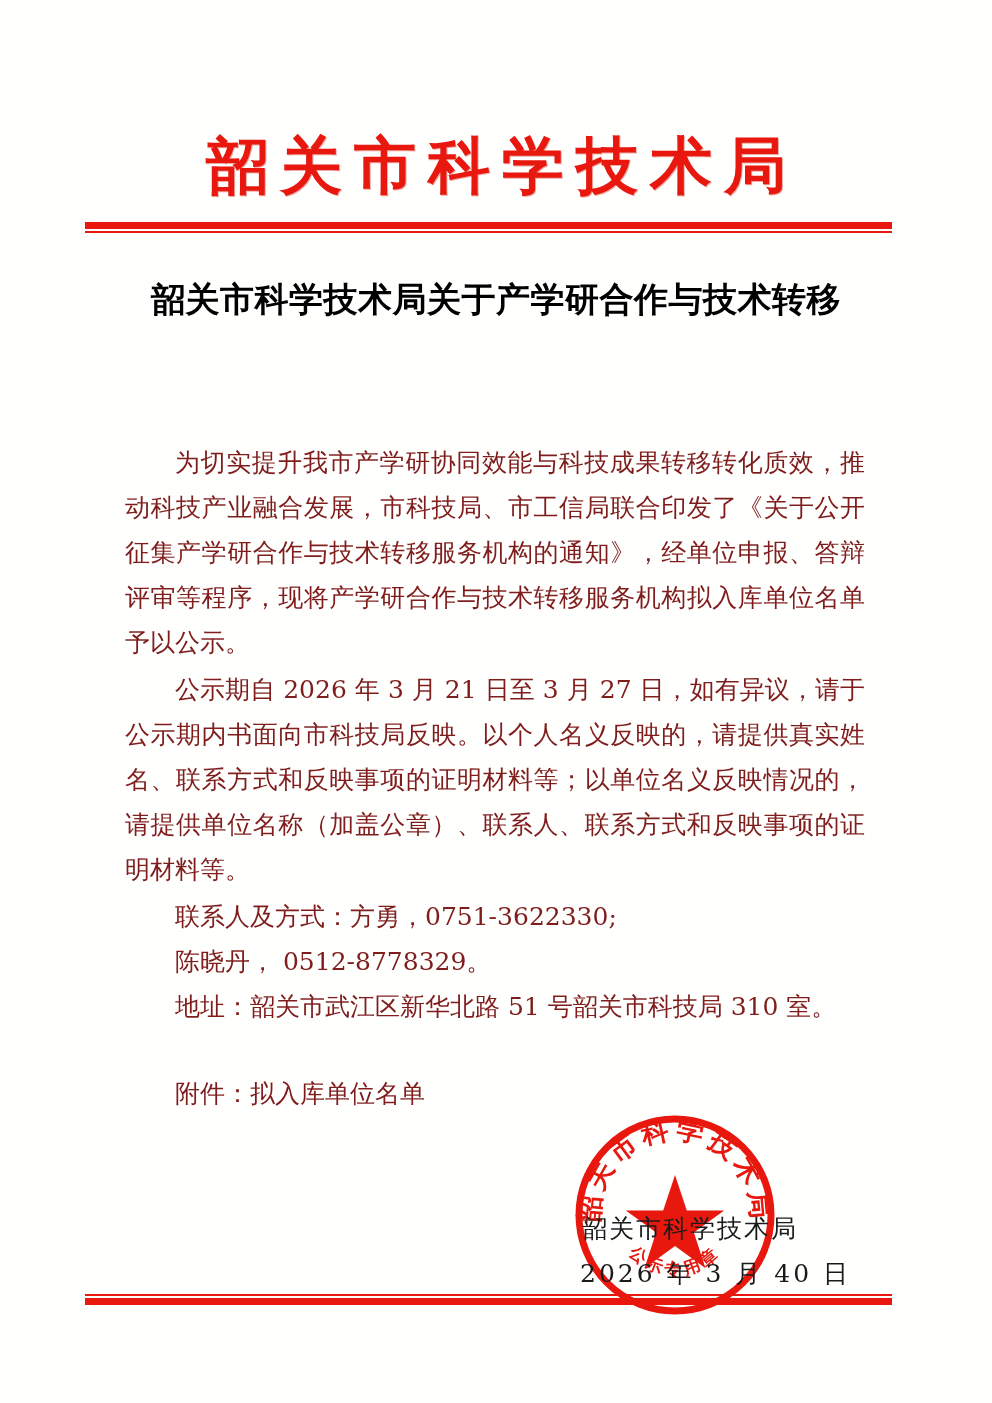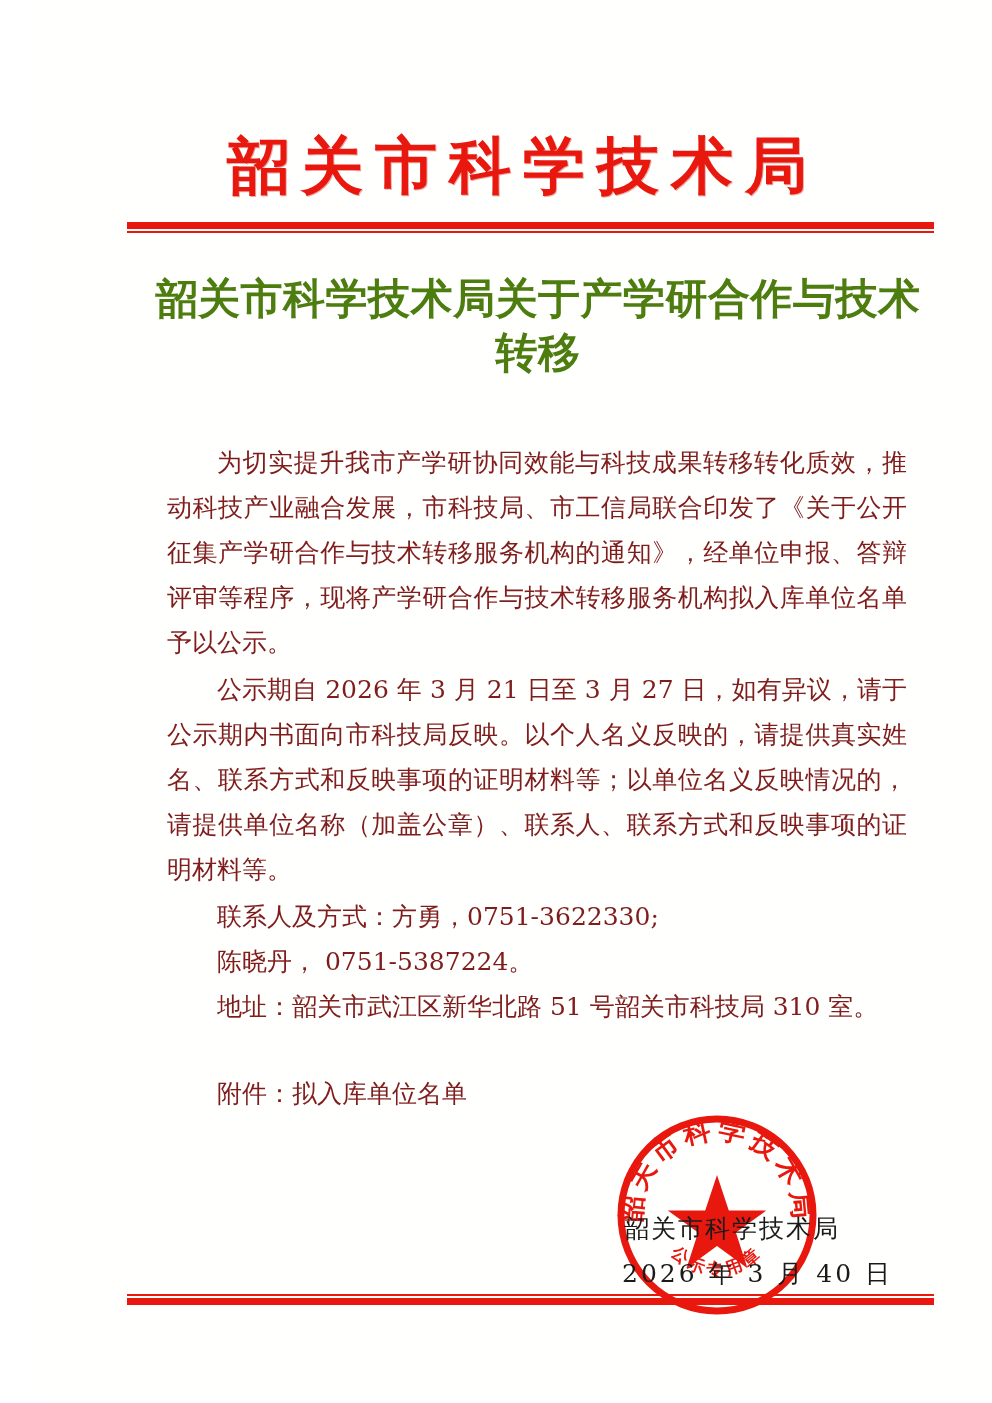--- a/index.html
+++ b/index.html
@@ -12,21 +12,20 @@
     height: 1403px;
     position: relative;
     font-family: "DejaVu Serif", "Liberation Serif", serif;
     overflow: hidden;
   }
 
   .page {
     position: absolute;
     inset: 0;
     background: #fffffe;
-    margin-left: 42px;
   }
 
   
   .masthead {
     position: absolute;
     left: 0;
     right: 0;
     top: 128px;
     text-align: center;
   }
@@ -84,24 +83,24 @@
     background: #e8180f;
   }
 
   
   .doc-title {
     position: absolute;
     left: 110px;
     width: 772px;
     top: 272px;
     text-align: center;
-    color: #4d7c0f;
+    color: #000000;
     font-family: "DejaVu Serif", "Liberation Serif", serif;
     font-weight: 700;
-    font-size: 42px;
+    font-size: 34px;
     line-height: 54px;
     letter-spacing: 0.5px;
   }
   .doc-title .tl {
     display: block;
   }
 
   
   .body-block {
     position: absolute;
@@ -174,21 +173,21 @@
   </div>
 
   <div class="doc-title">
     <span class="tl">韶关市科学技术局关于产学研合作与技术转移</span>
   </div>
 
   <div class="body-block">
     <p class="para">为切实提升我市产学研协同效能与科技成果转移转化质效，推动科技产业融合发展，市科技局、市工信局联合印发了《关于公开征集产学研合作与技术转移服务机构的通知》，经单位申报、答辩评审等程序，现将产学研合作与技术转移服务机构拟入库单位名单予以公示。</p>
     <p class="para">公示期自 2026 年 3 月 21 日至 3 月 27 日，如有异议，请于公示期内书面向市科技局反映。以个人名义反映的，请提供真实姓名、联系方式和反映事项的证明材料等；以单位名义反映情况的，请提供单位名称（加盖公章）、联系人、联系方式和反映事项的证明材料等。</p>
     <p class="line-item">联系人及方式：方勇，0751-3622330;</p>
-    <p class="line-item">陈晓丹， 0751-5387224。</p>
+    <p class="line-item">陈晓丹， 0512-8778329。</p>
     <p class="line-item">地址：韶关市武江区新华北路 51 号韶关市科技局 310 室。</p>
     <div class="spacer-md"></div>
     <p class="line-item">附件：拟入库单位名单</p>
   </div>
 
   <div class="seal">
     <svg width="204" height="204" viewBox="0 0 204 204" xmlns="http://www.w3.org/2000/svg">
       <defs>
         <path id="arcTop" d="M 26,102 A 76,76 0 0 1 178,102" fill="none"></path>
         <path id="arcBot" d="M 42,102 A 60,60 0 0 0 162,102" fill="none"></path>

